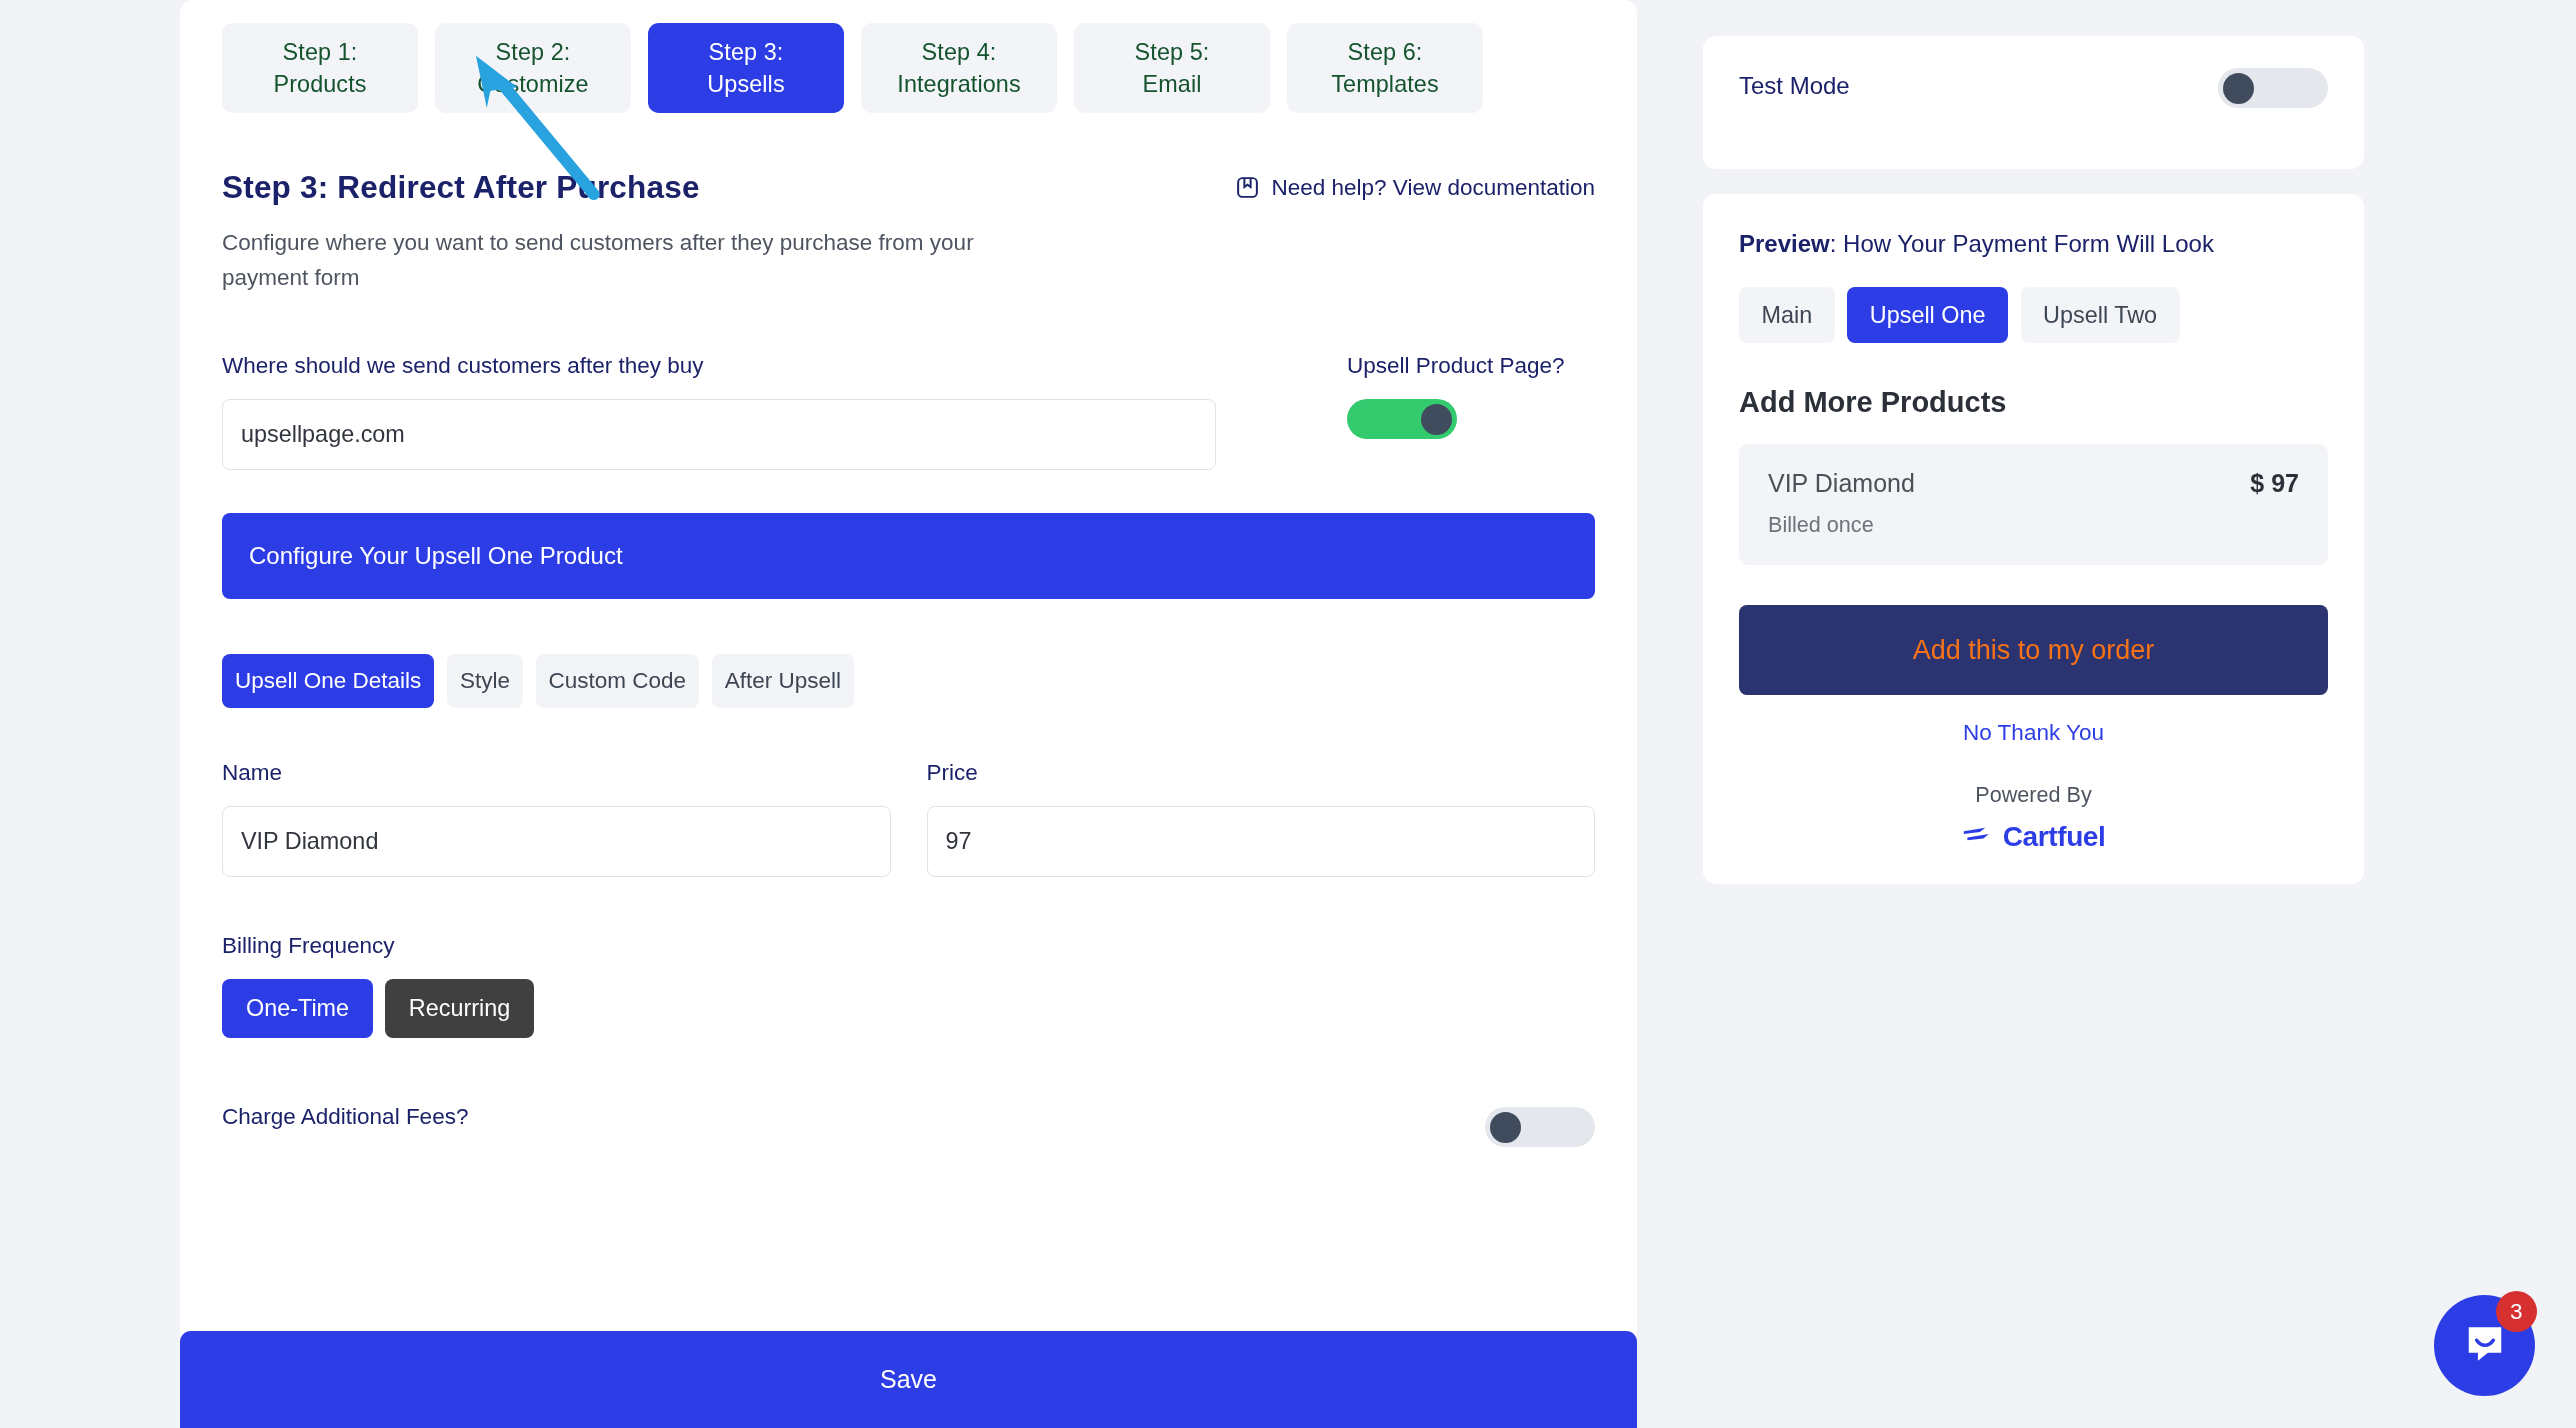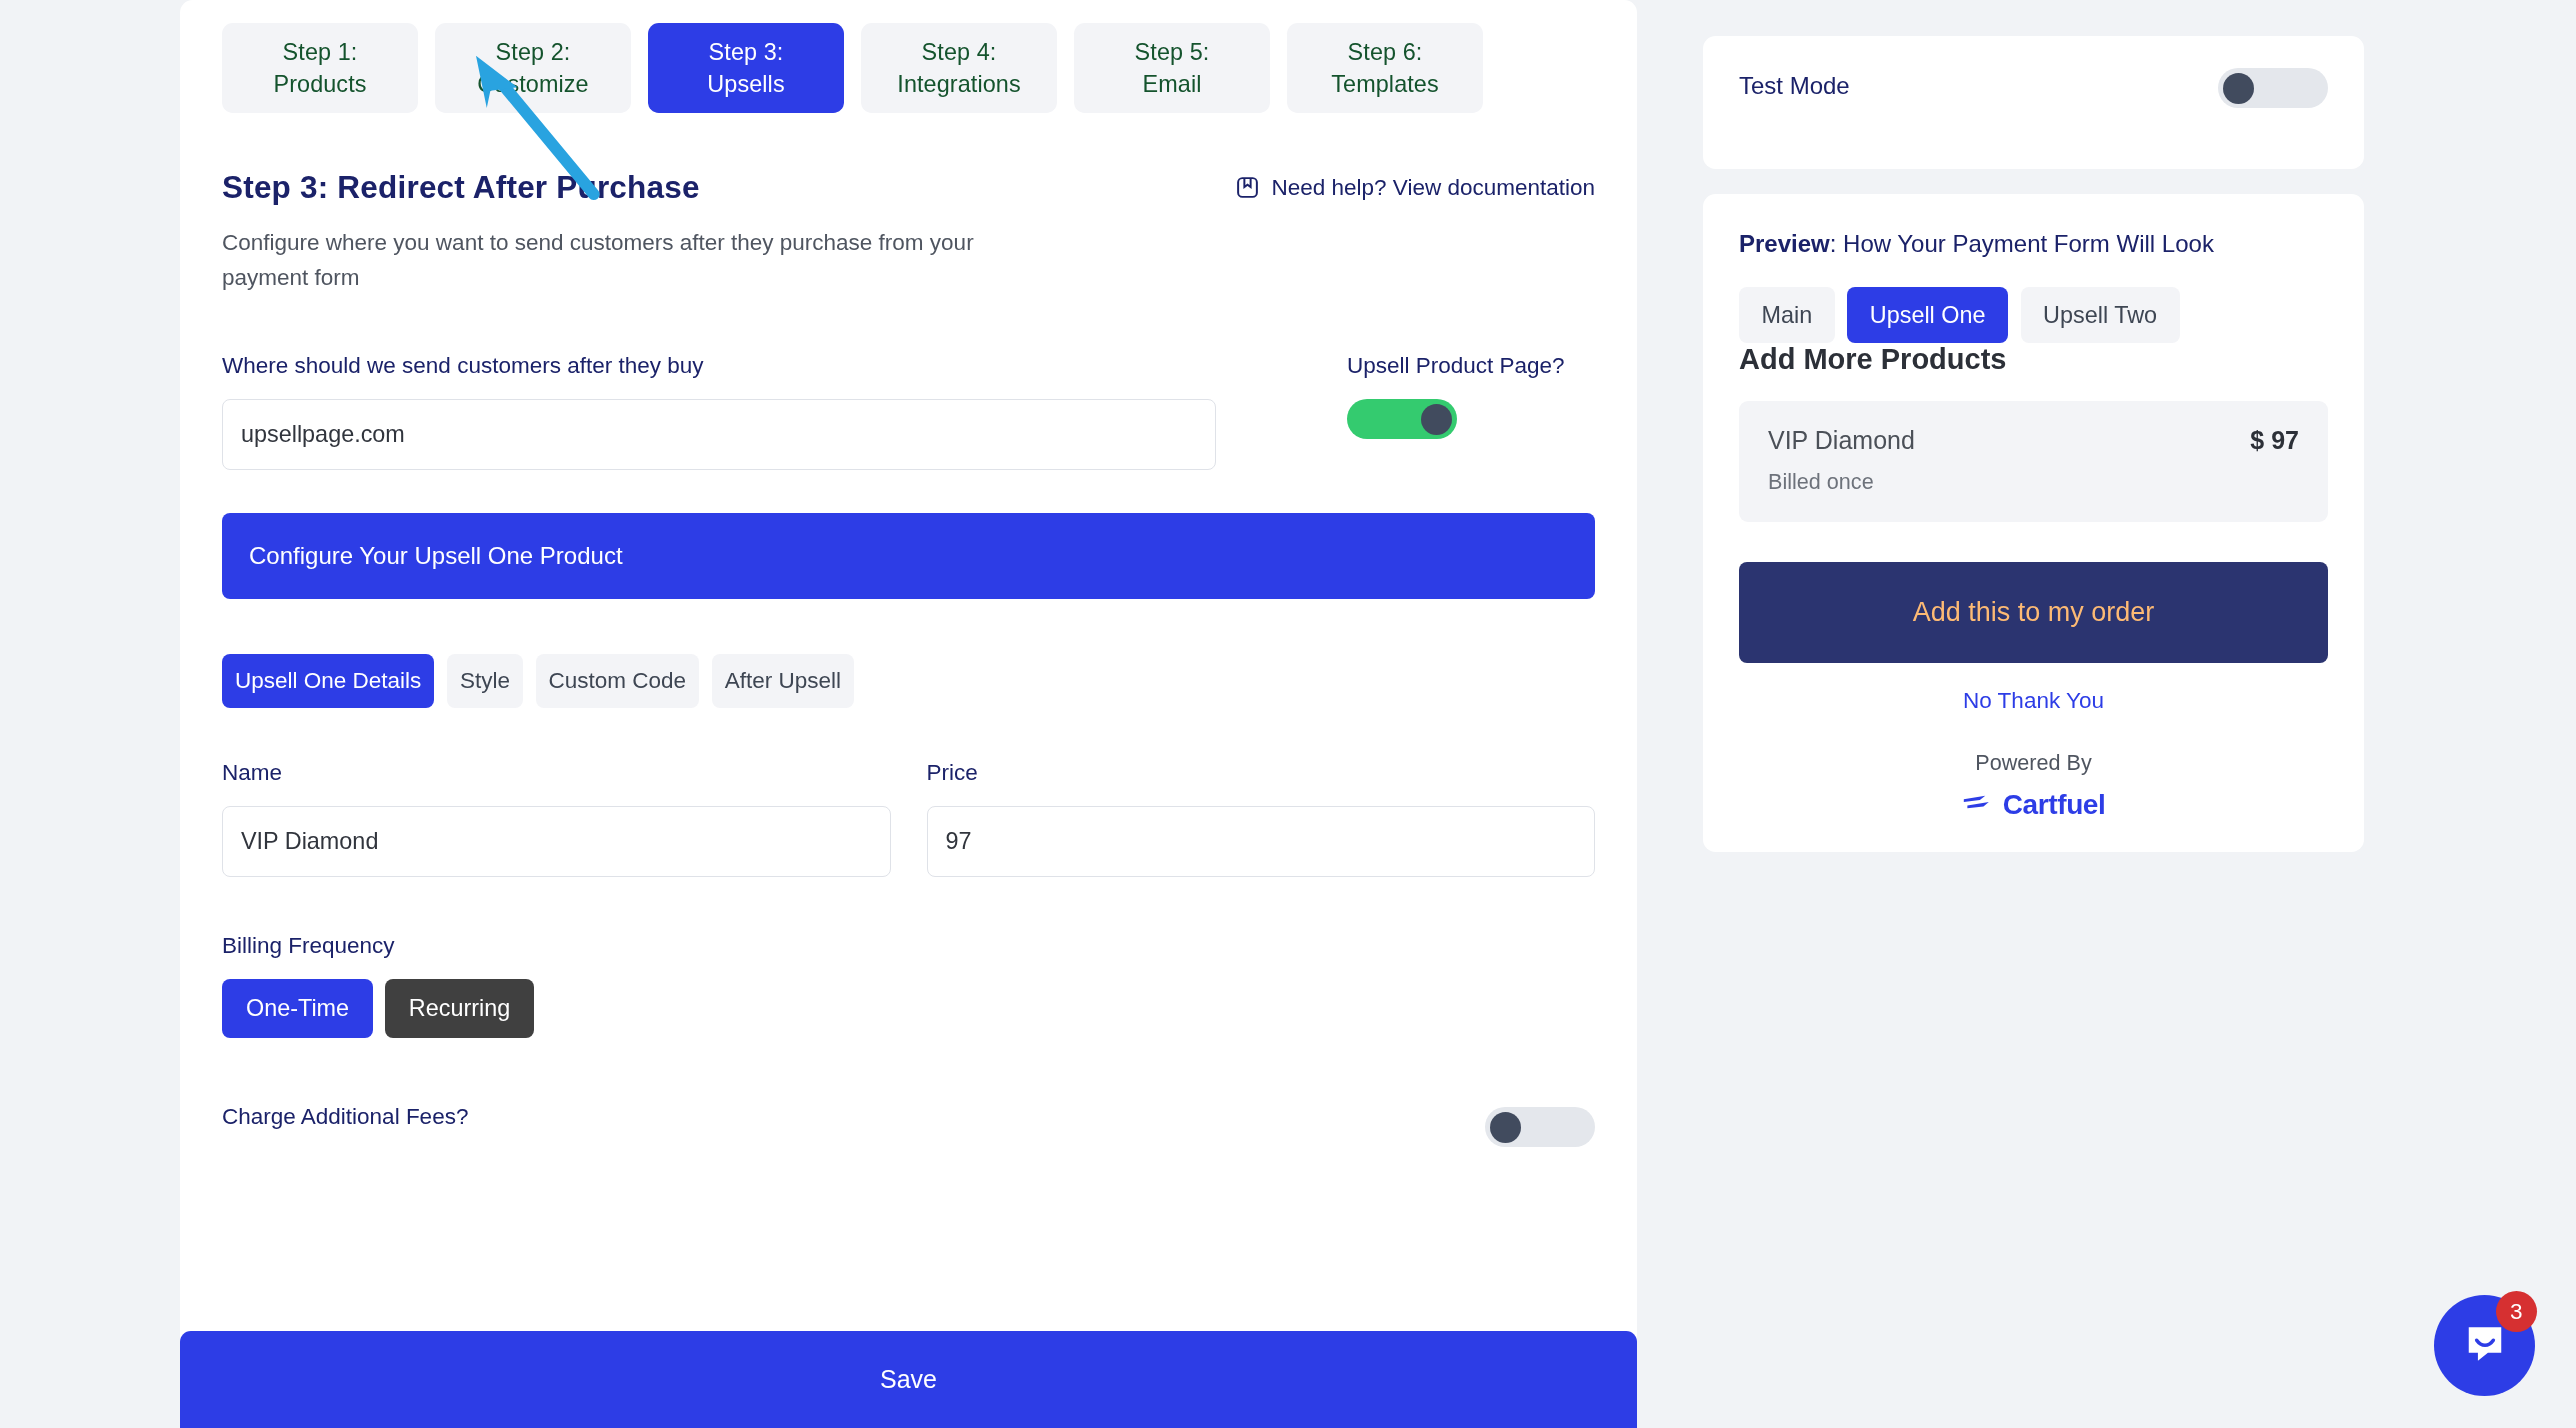--- a/index.html
+++ b/index.html
@@ -120,33 +120,33 @@
   .testmode .tog { margin-top: -3.6px; }
 
   .preview-card { margin-top: 25px; padding: 36px 36px 31px 36px; }
   .preview-title { font-size: 24px; color: #1b2269; }
   .preview-title b { font-weight: bold; }
   .prev-tabs { display: flex; gap: 12.6px; margin-top: 29px; }
   .prev-tab { height: 56px; border-radius: 8px; background: #f3f4f7; color: #3e4653;
               display: flex; align-items: center; padding: 0 22.5px; font-size: 23.4px; cursor: pointer; }
   .prev-tab.active { background: #2d3de6; color: #fff; }
 
-  .add-more { font-size: 29px; font-weight: bold; color: #2c3038; }
+  .add-more { margin-top: 43px; font-size: 29px; font-weight: bold; color: #2c3038; }
 
   .prod-card { margin-top: 25px; background: #f3f4f7; border-radius: 9px;
                padding: 25px 29px 27px 29px; }
   .prod-top { display: flex; align-items: baseline; justify-content: space-between; }
   .prod-name { font-size: 25px; color: #4b5058; }
   .prod-price { font-size: 25px; font-weight: bold; color: #2c3038; }
   .prod-sub { margin-top: 14.4px; font-size: 21.6px; color: #6d727b; }
 
   .cta {
-    margin-top: 40px; height: 101px; border-radius: 8px; background: #2b3470;
+    margin-top: 40px; height: 90px; border-radius: 8px; background: #2b3470;
     display: flex; align-items: center; justify-content: center;
-    color: #fdba74; font-size: 27px; cursor: pointer;
+    color: #f97316; font-size: 27px; cursor: pointer;
   }
   .no-thanks { margin-top: 25px; text-align: center; font-size: 22.5px;
                color: #2d3de6; cursor: pointer; }
   .powered { margin-top: 36px; text-align: center; font-size: 21.6px; color: #4f5560; }
   .logo-wrap { margin-top: 12.6px; display: flex; align-items: center;
                justify-content: center; gap: 7.2px; }
   .logo-text { font-size: 28px; font-weight: bold; color: #2d3de6; letter-spacing: -0.4px; }
 
   
   .arrow { position: absolute; left: 0; top: 0; width: 2576px; height: 1428px;

